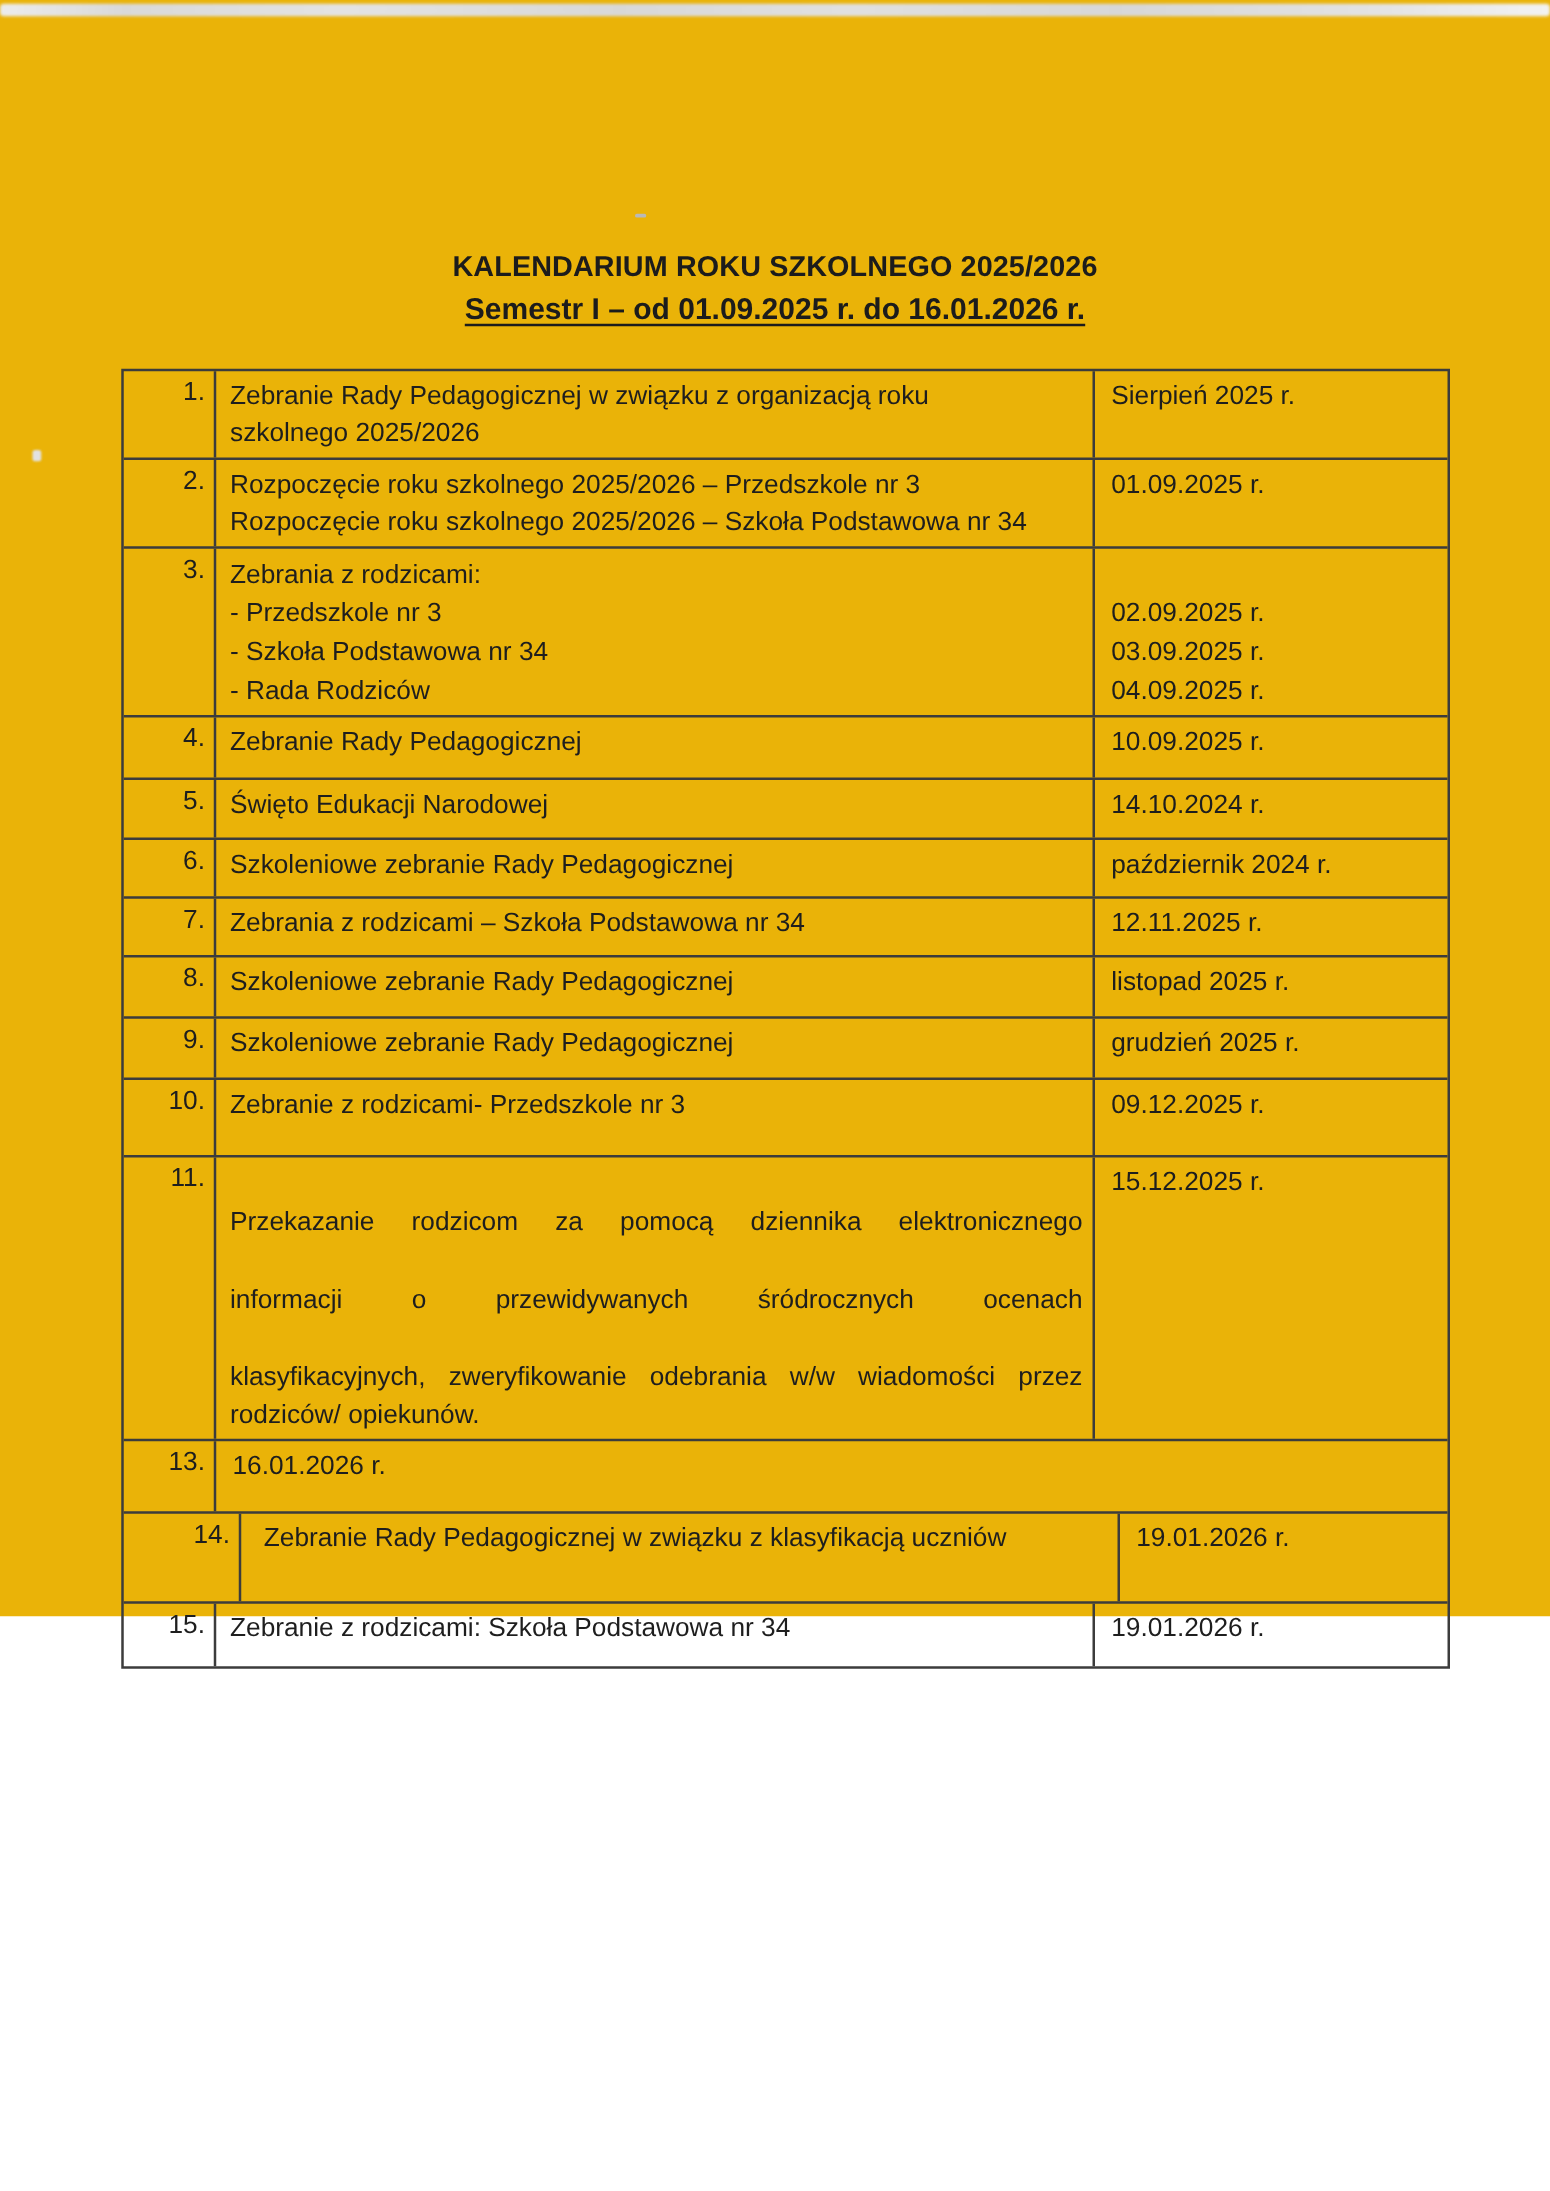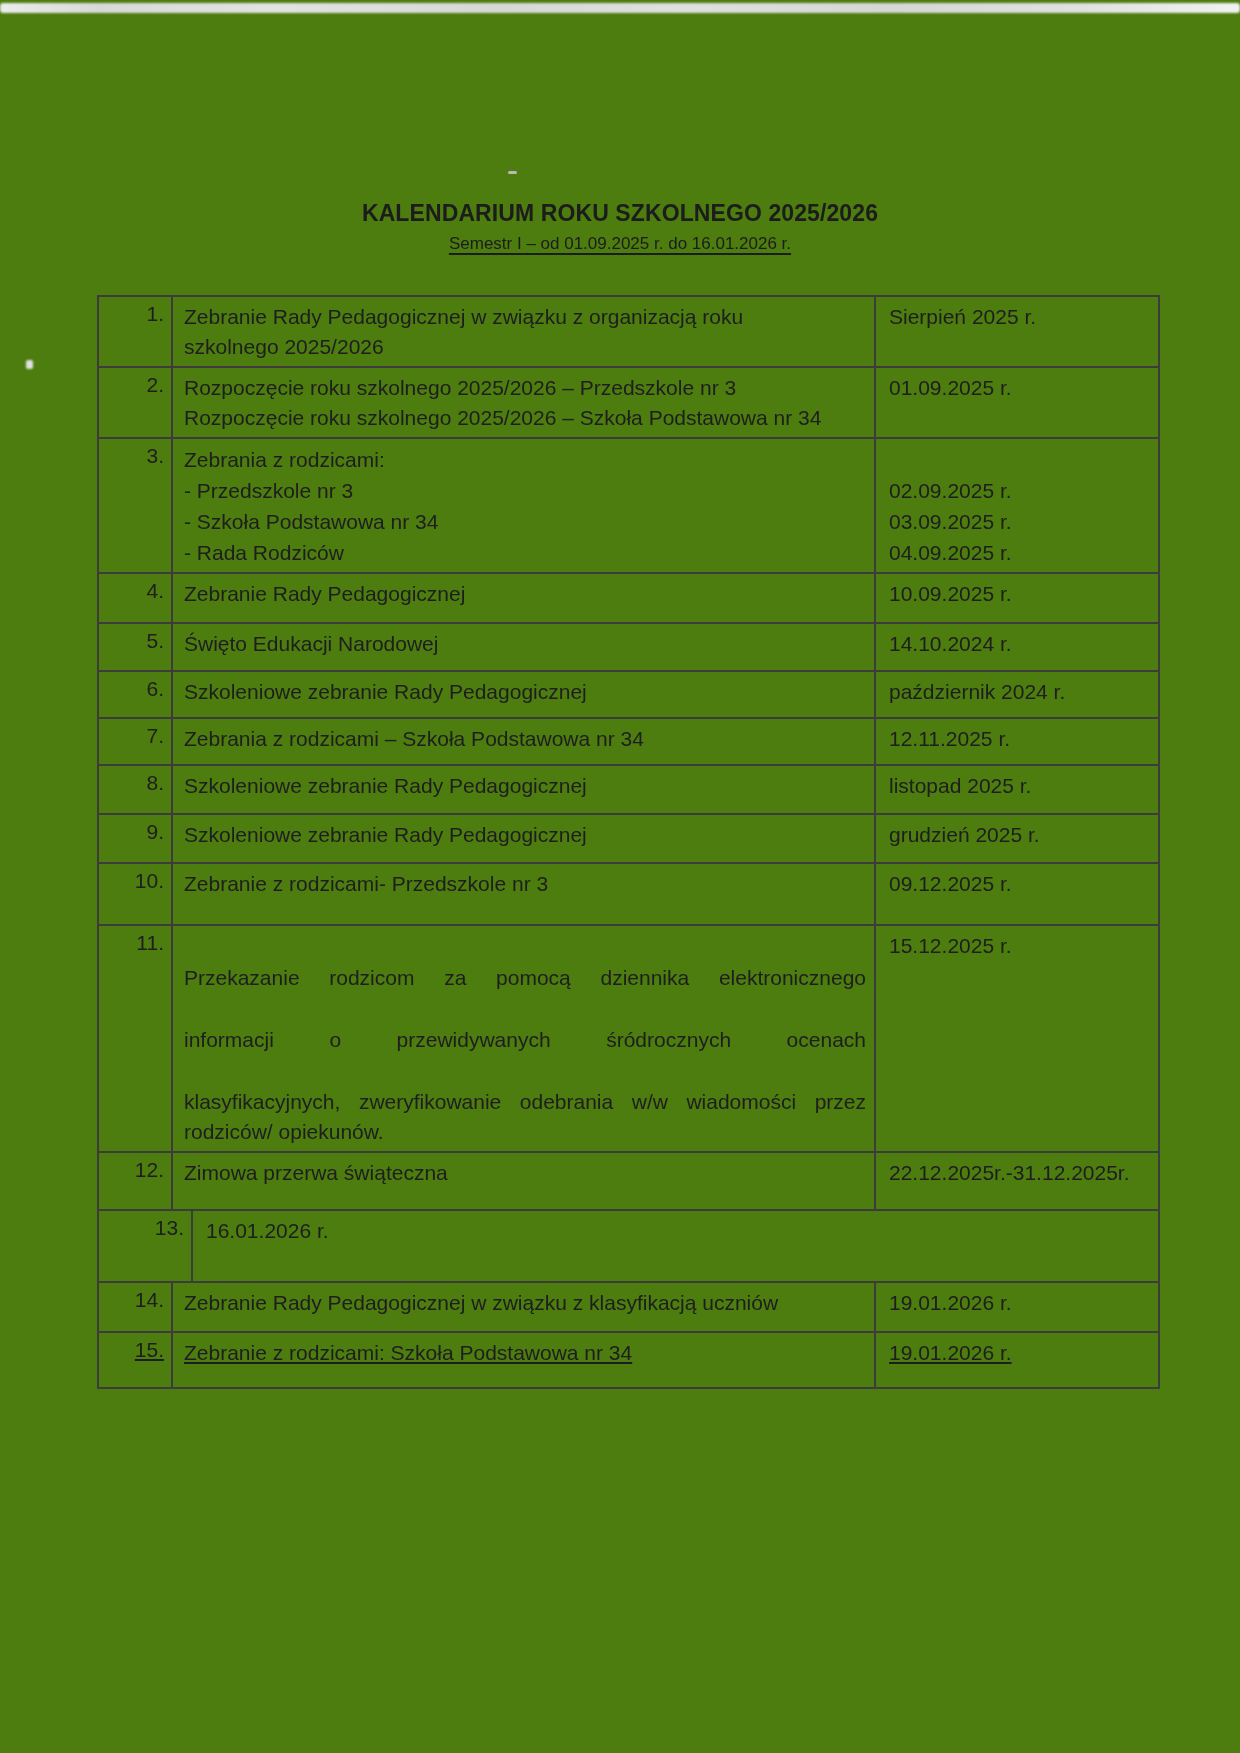--- a/index.html
+++ b/index.html
@@ -5,22 +5,22 @@
   * { box-sizing: border-box; margin: 0; padding: 0; }
   html, body { background: #ffffff; }
   body {
     width: 1240px; height: 1753px;
     font-family: "Liberation Sans", "DejaVu Sans", sans-serif;
     color: #1e1e1e;
     overflow: hidden;
   }
   .page {
     position: relative;
-    width: 1240px; height: 1753px;
-    background: #4d7c0f;
+    width: 1240px; height: 1293px;
+    background: #eab308;
   }
   
   .scan-band {
     position: absolute; top: 3px; left: 0; right: 0; height: 10px;
     background: linear-gradient(90deg,
       #ececec 0%, #d9d9d9 8%, #e3e3e3 22%, #d8d8d8 40%,
       #e0e0e0 55%, #d7d7d7 72%, #e2e2e2 88%, #f2f2f2 100%);
     filter: blur(1.2px);
     border-radius: 3px;
   }
@@ -33,21 +33,21 @@
     background: #e2e2e2; border-radius: 2px; filter: blur(0.8px);
   }
 
   .doc-header { padding-top: 200px; text-align: center; }
   .doc-title {
     font-size: 23px; font-weight: bold; letter-spacing: 0.1px;
     color: #1c1c1c;
   }
   .doc-subtitle {
     margin-top: 7px;
-    font-size: 17px; font-weight: normal;
+    font-size: 24px; font-weight: bold;
     text-decoration: underline;
     text-decoration-thickness: 2px;
     text-underline-offset: 4px;
     color: #1c1c1c;
   }
 
   .calendar-table {
     position: absolute;
     left: 97px; top: 295px;
     width: 1063px;
@@ -218,29 +218,20 @@
           <div class="line jline">Przekazanie rodzicom za pomocą dziennika elektronicznego</div>
           <div class="line jline">informacji o przewidywanych śródrocznych ocenach</div>
           <div class="line jline">klasyfikacyjnych, zweryfikowanie odebrania w/w wiadomości przez</div>
           <div class="line">rodziców/ opiekunów.</div>
         </div>
     <div class="cell date">
           <div class="line">15.12.2025 r.</div>
         </div>
   </div>
 
-  <div class="row">
-    <div class="cell num">12.</div>
-    <div class="cell desc">
-          <div class="line">Zimowa przerwa świąteczna</div>
-        </div>
-    <div class="cell date">
-          <div class="line">22.12.2025r.-31.12.2025r.</div>
-        </div>
-  </div>
 
   <div class="row">
     <div class="cell num">13.</div>
     <div class="cell date">
           <div class="line">16.01.2026 r.</div>
         </div>
   </div>
 
   <div class="row">
     <div class="cell num">14.</div>

